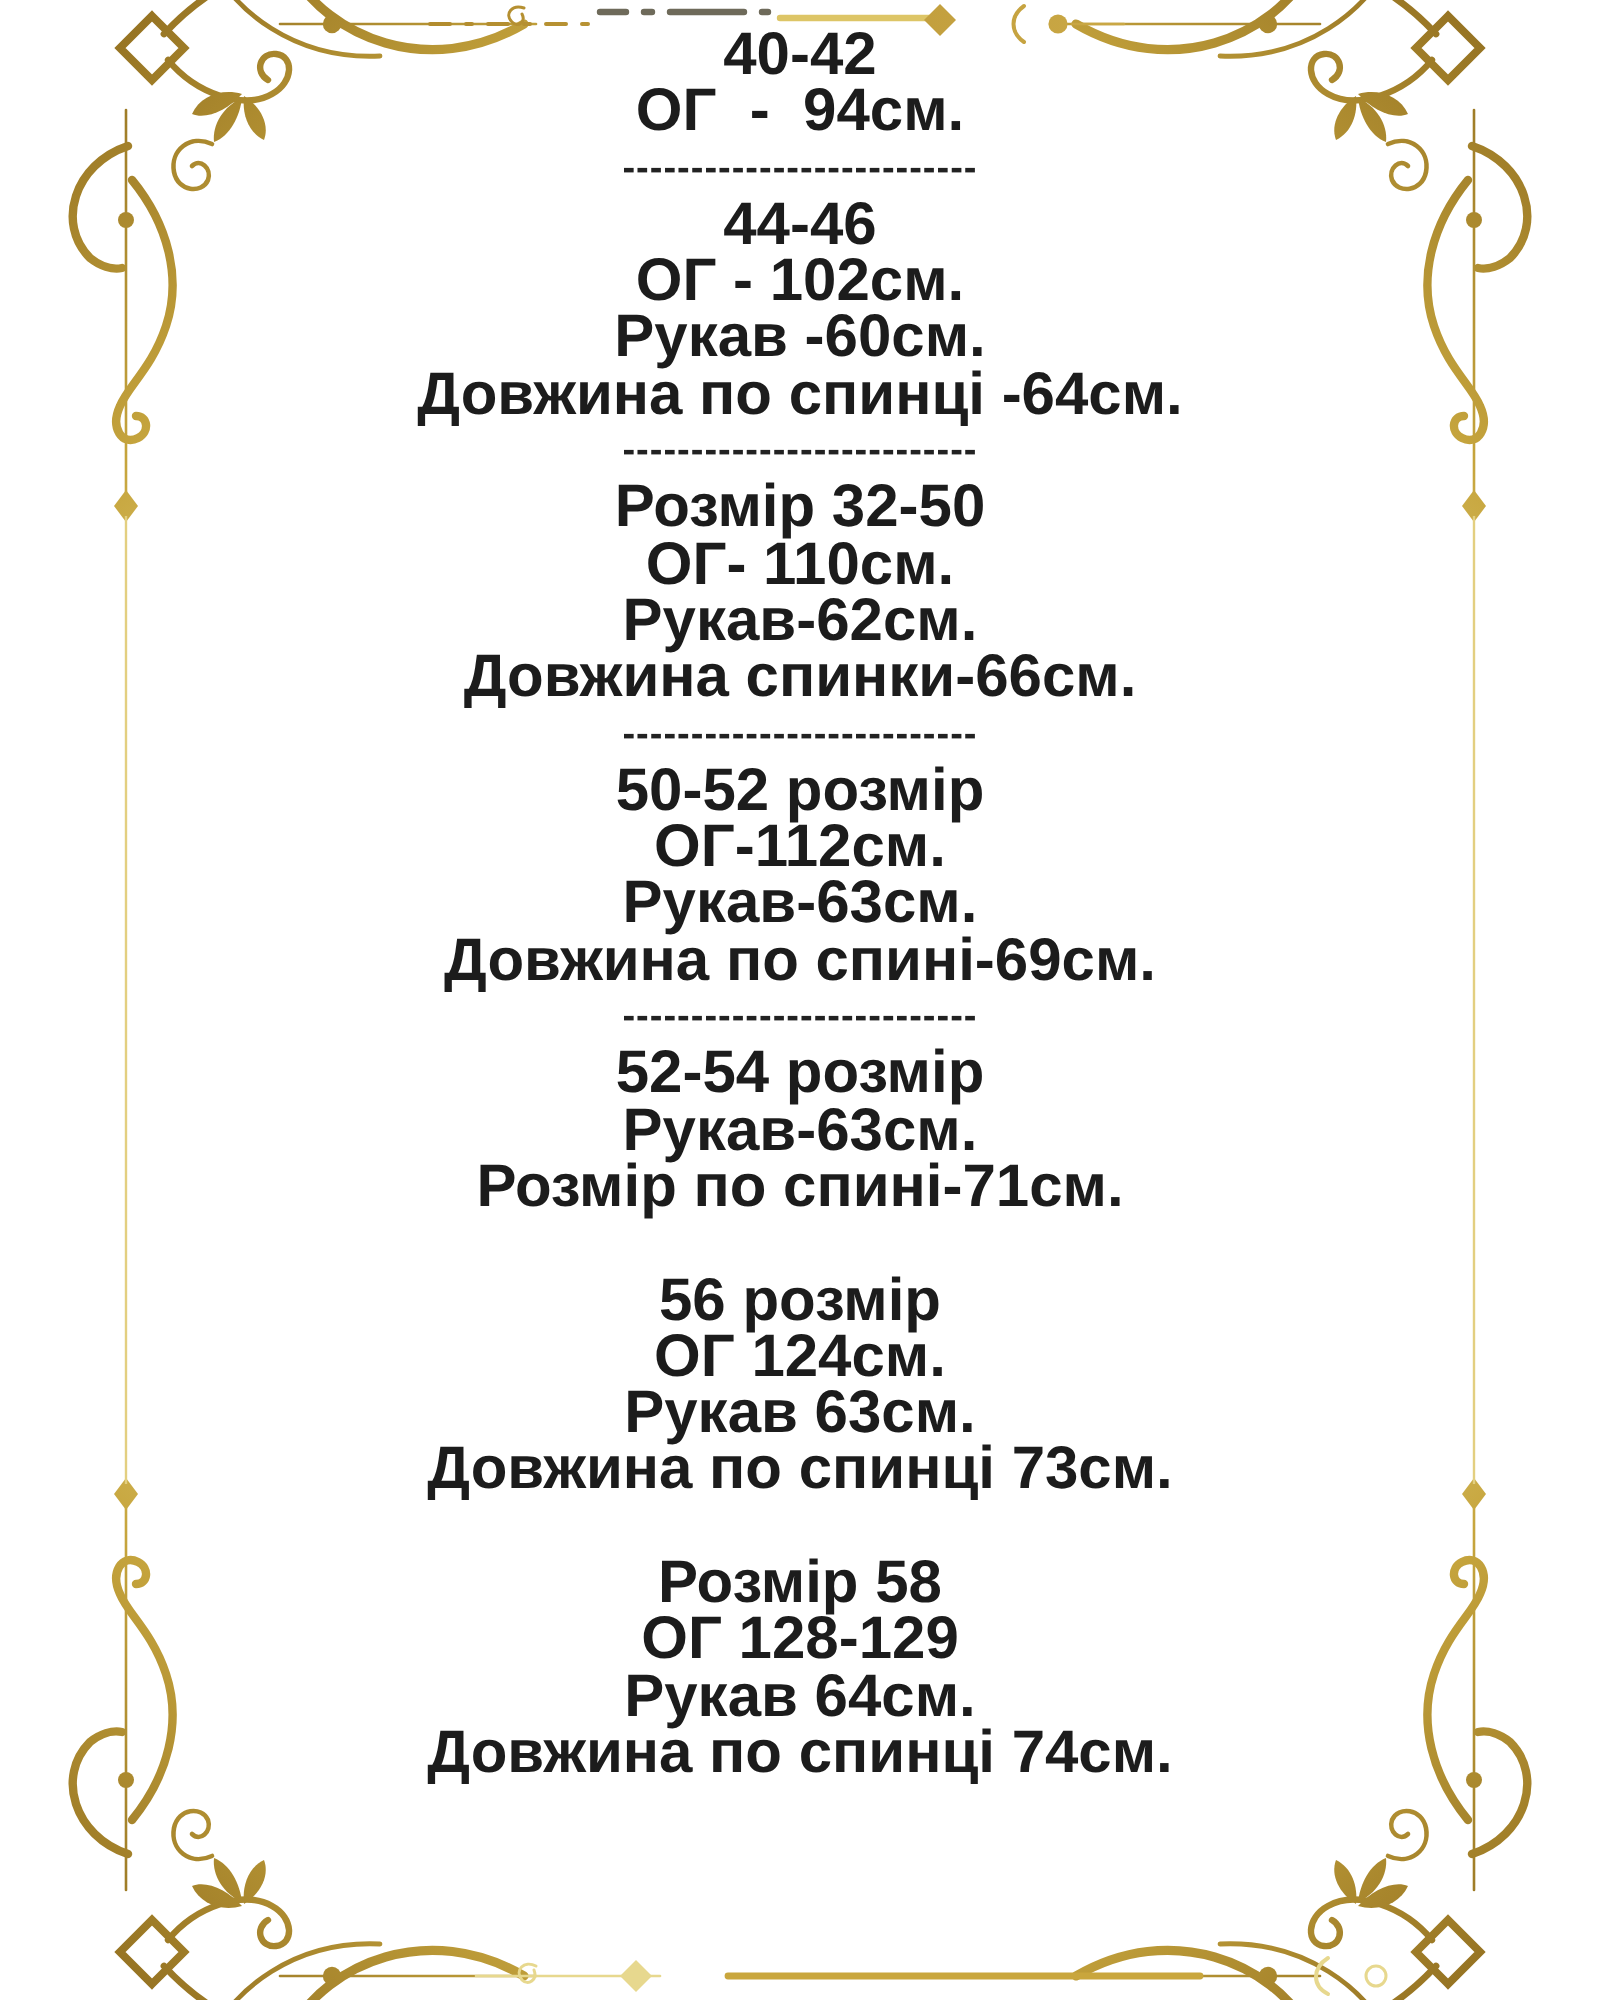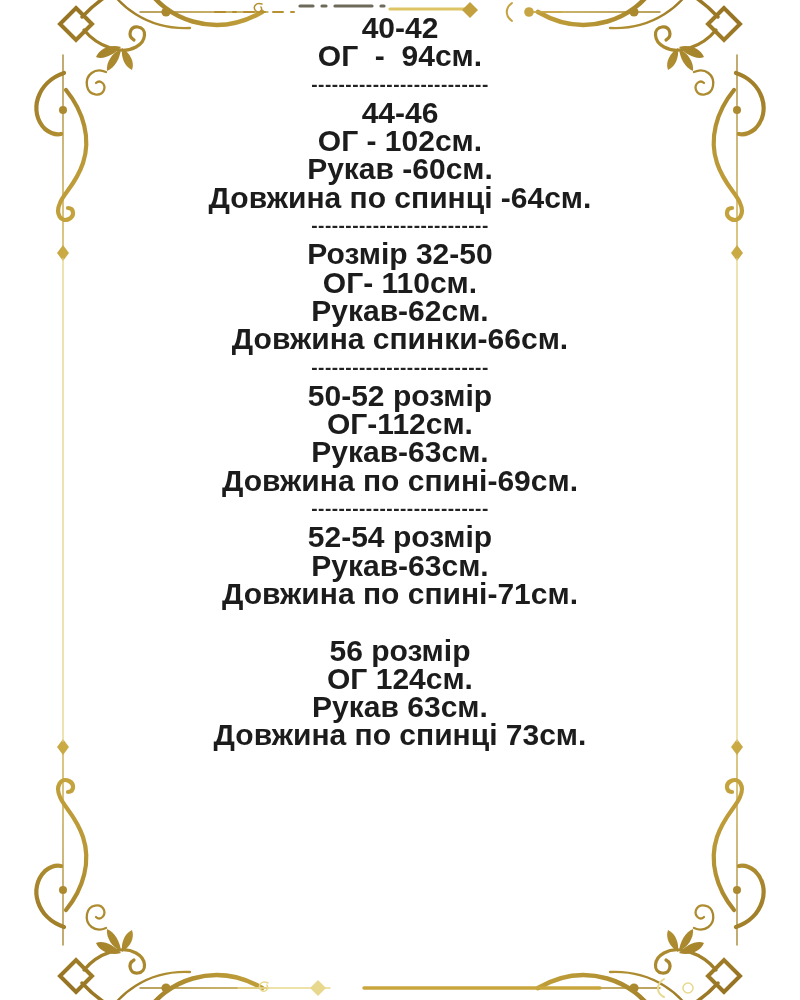--- a/index.html
+++ b/index.html
@@ -117,26 +117,32 @@
     <div class="line">50-52 розмір</div>
     <div class="line">ОГ-112см.</div>
     <div class="line">Рукав-63см.</div>
     <div class="line">Довжина по спині-69см.</div>
     <div class="line separator">--------------------------</div>
   </div>
 
   <div>
     <div class="line">52-54 розмір</div>
     <div class="line">Рукав-63см.</div>
-    <div class="line">Довжина по спині-71см.</div>
+    <div class="line">Розмір по спині-71см.</div>
     <div class="line separator"></div>
   </div>
 
   <div>
     <div class="line">56 розмір</div>
     <div class="line">ОГ 124см.</div>
     <div class="line">Рукав 63см.</div>
     <div class="line">Довжина по спинці 73см.</div>
     <div class="line separator"></div>
   </div>
 
+  <div>
+    <div class="line">Розмір 58</div>
+    <div class="line">ОГ 128-129</div>
+    <div class="line">Рукав 64см.</div>
+    <div class="line">Довжина по спинці 74см.</div>
+  </div>
 
 </div>
 
 </body></html>

